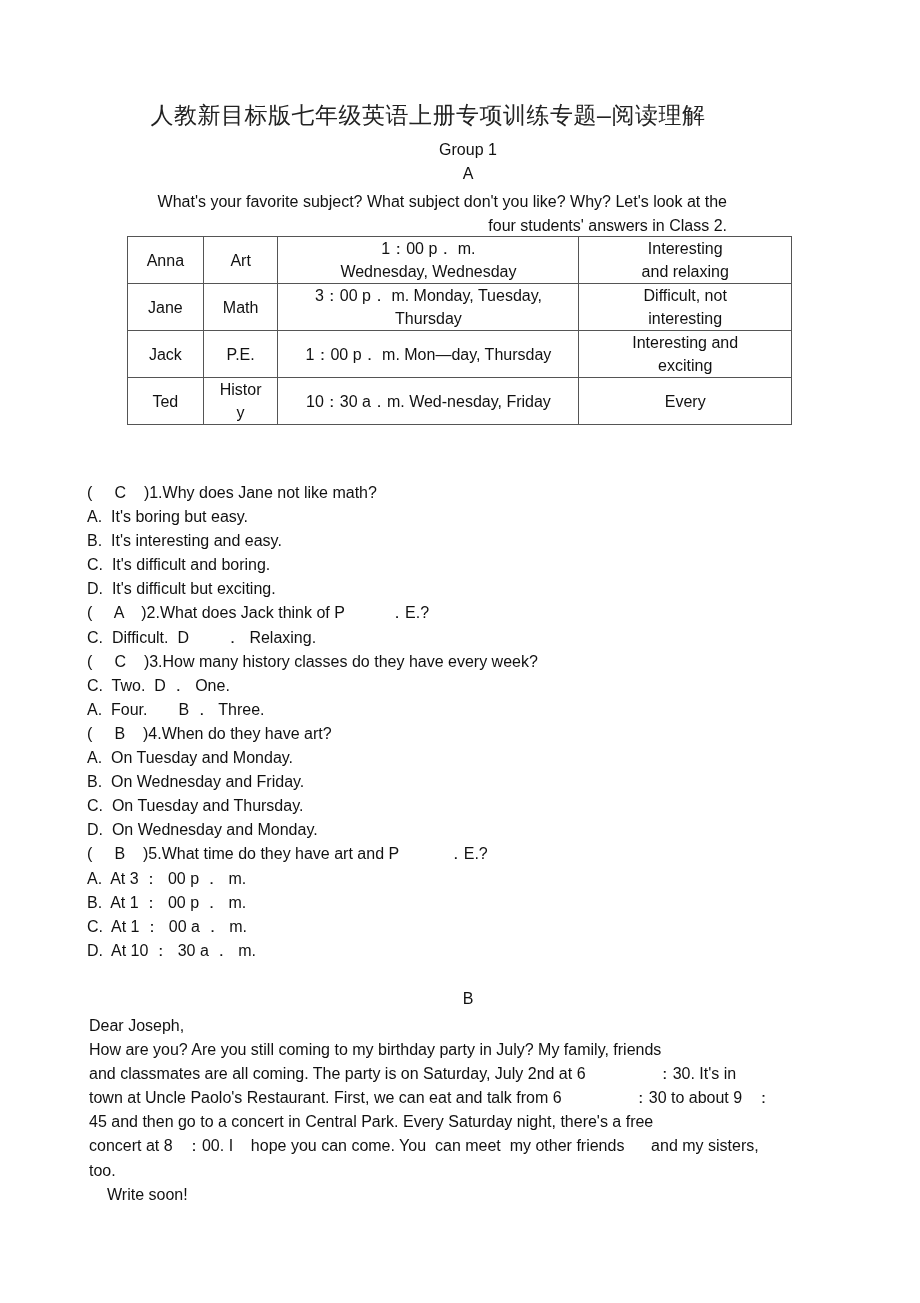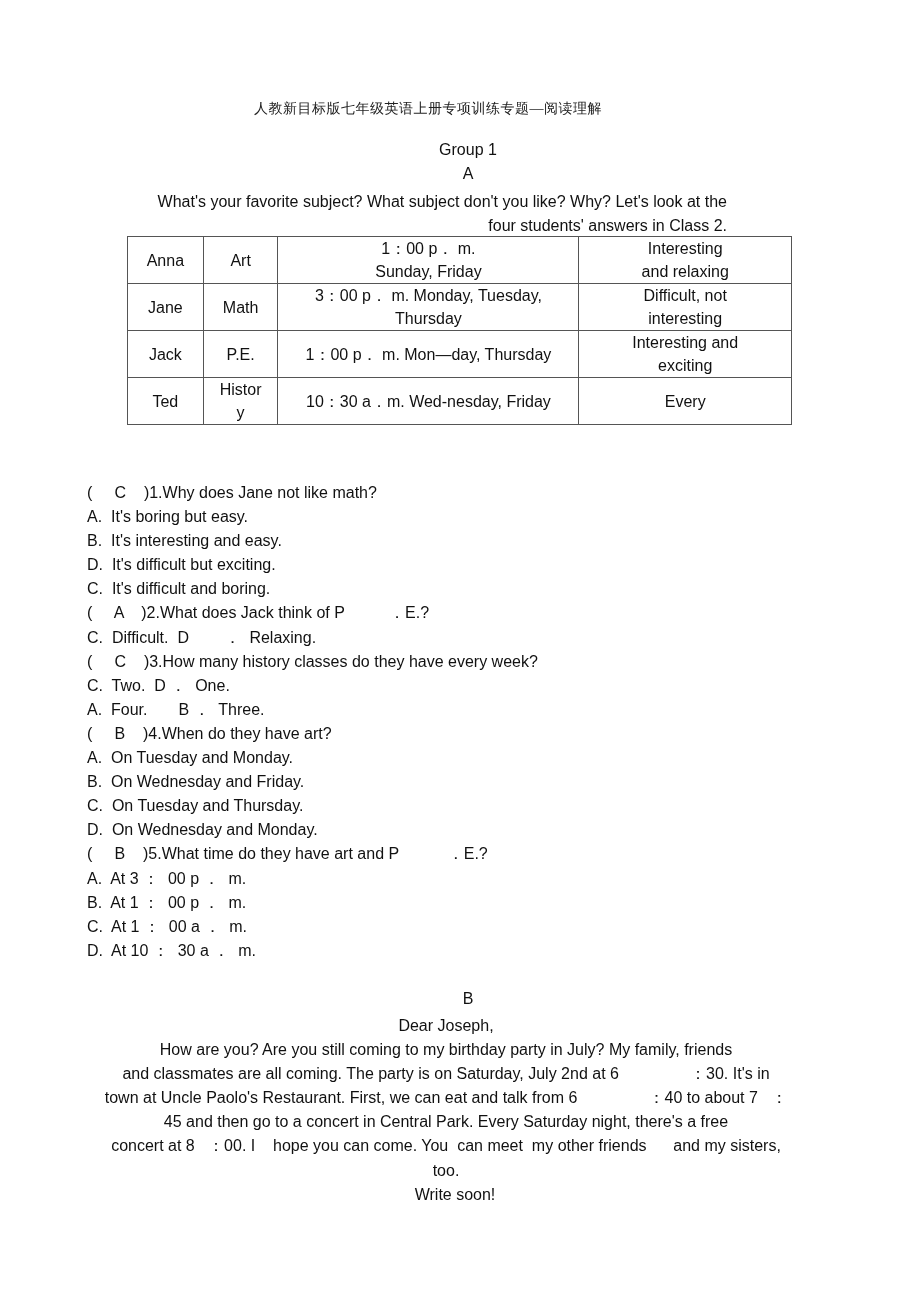--- a/index.html
+++ b/index.html
@@ -1,41 +1,41 @@
 <!DOCTYPE html>
 <html><head>
 <meta charset="utf-8">
 <style>
   html, body { margin: 0; padding: 0; background: #ffffff; }
   body { width: 920px; height: 1303px; position: relative; overflow: hidden; color: #111; }
   .page { position: absolute; left: 0; top: 0; width: 920px; height: 1303px; }
   .title {
     position: absolute; left: 0; top: 100px; width: 856px; text-align: center;
-    font-family: Liberation Serif, serif; font-size: 14px; letter-spacing: 0.5px; color: #222;
+    font-family: Liberation Mono, monospace; font-size: 23px; letter-spacing: 0.5px; color: #222;
   }
   .sans { font-family: "Liberation Sans", sans-serif; font-size: 16px; }
   .center-line { position: absolute; left: 8px; width: 920px; text-align: center; }
   .group { top: 141px; }
   .sec-a { top: 165px; }
   .intro { position: absolute; left: 87px; top: 190px; width: 640px; line-height: 24px; text-align: right; }
   table.sched {
     position: absolute; left: 127px; top: 236px; width: 665px;
     border-collapse: collapse; table-layout: fixed;
   }
   table.sched td {
     border: 1.5px solid #555; text-align: center; vertical-align: middle;
     height: 46px; padding: 0 4px; line-height: 23px;
     font-family: "Liberation Sans", sans-serif; font-size: 16px; color: #111;
   }
   .col1 { width: 72px; } .col2 { width: 71px; } .col3 { width: 286px; } .col4 { width: 202px; }
   .cjk { font-family: "DejaVu Sans", sans-serif; font-size: 15px; }
   .qblock { position: absolute; left: 87px; top: 481px; width: 740px; }
   .line { height: 24.1px; line-height: 24px; white-space: pre; }
   .sec-b { top: 990px; }
-  .letter { position: absolute; left: 76px; top: 1014px; width: 740px; line-height: 24.1px; text-align: center; }
+  .letter { position: absolute; left: 89px; top: 1014px; width: 740px; line-height: 24.1px; }
   .letter .line { white-space: pre; }
   .indent { padding-left: 18px; }
 </style>
 </head>
 <body>
 
 <div class="page">
 
   <div class="title">人教新目标版七年级英语上册专项训练专题—阅读理解</div>
 
@@ -55,21 +55,21 @@
         <col class="col4">
       </colgroup>
     <tbody>
     <tr>
       <td>Anna</td>
       <td>
             <div>Art</div>
           </td>
       <td>
             <div>1：00 p． m.</div>
-            <div>Sunday, Friday</div>
+            <div>Wednesday, Wednesday</div>
           </td>
       <td>
             <div>Interesting</div>
             <div>and relaxing</div>
           </td>
     </tr>
     <tr>
       <td>Jane</td>
       <td>
             <div>Math</div>
@@ -109,22 +109,22 @@
             <div>Every</div>
           </td>
     </tr>
   </tbody>
     </table>
 
   <div class="qblock sans">
     <div class="line">(     C    )1.Why does Jane not like math?</div>
     <div class="line">A.  It's boring but easy.</div>
     <div class="line">B.  It's interesting and easy.</div>
+    <div class="line">C.  It's difficult and boring.</div>
     <div class="line">D.  It's difficult but exciting.</div>
-    <div class="line">C.  It's difficult and boring.</div>
     <div class="line">(     A    )2.What does Jack think of P          ．E.?</div>
     <div class="line">C.  Difficult.  D        ．  Relaxing.</div>
     <div class="line">(     C    )3.How many history classes do they have every week?</div>
     <div class="line">C.  Two.  D ．  One.</div>
     <div class="line">A.  Four.       B ．  Three.</div>
     <div class="line">(     B    )4.When do they have art?</div>
     <div class="line">A.  On Tuesday and Monday.</div>
     <div class="line">B.  On Wednesday and Friday.</div>
     <div class="line">C.  On Tuesday and Thursday.</div>
     <div class="line">D.  On Wednesday and Monday.</div>
@@ -134,20 +134,20 @@
     <div class="line">C.  At 1 ：  00 a ．  m.</div>
     <div class="line">D.  At 10 ：  30 a ．  m.</div>
   </div>
 
   <div class="center-line sans sec-b">B</div>
 
   <div class="letter sans">
     <div class="line">Dear Joseph,</div>
     <div class="line">How are you? Are you still coming to my birthday party in July? My family, friends</div>
     <div class="line">and classmates are all coming. The party is on Saturday, July 2nd at 6                ：30. It's in</div>
-    <div class="line">town at Uncle Paolo's Restaurant. First, we can eat and talk from 6                ：40 to about 7   ：</div>
+    <div class="line">town at Uncle Paolo's Restaurant. First, we can eat and talk from 6                ：30 to about 9   ：</div>
     <div class="line">45 and then go to a concert in Central Park. Every Saturday night, there's a free</div>
     <div class="line">concert at 8   ：00. I    hope you can come. You  can meet  my other friends      and my sisters,</div>
     <div class="line">too.</div>
     <div class="line indent">Write soon!</div>
   </div>
 
 </div>
 
 </body></html>

